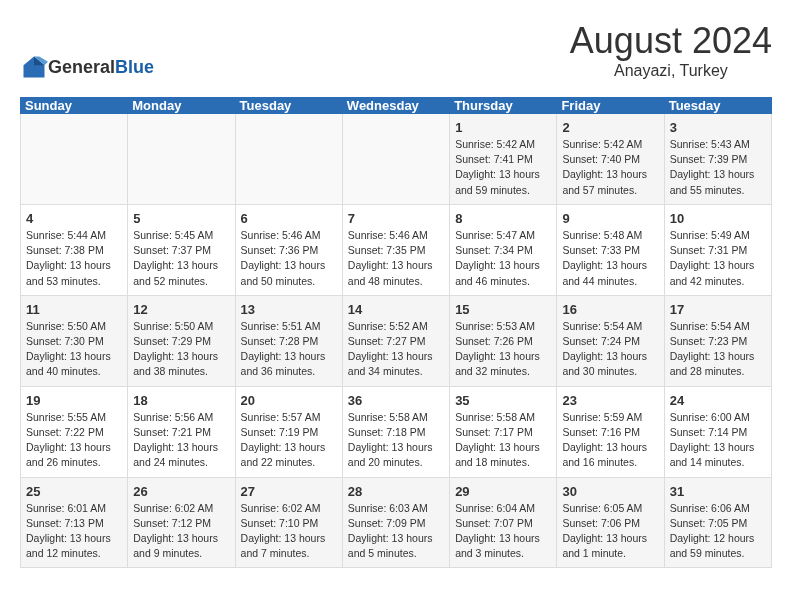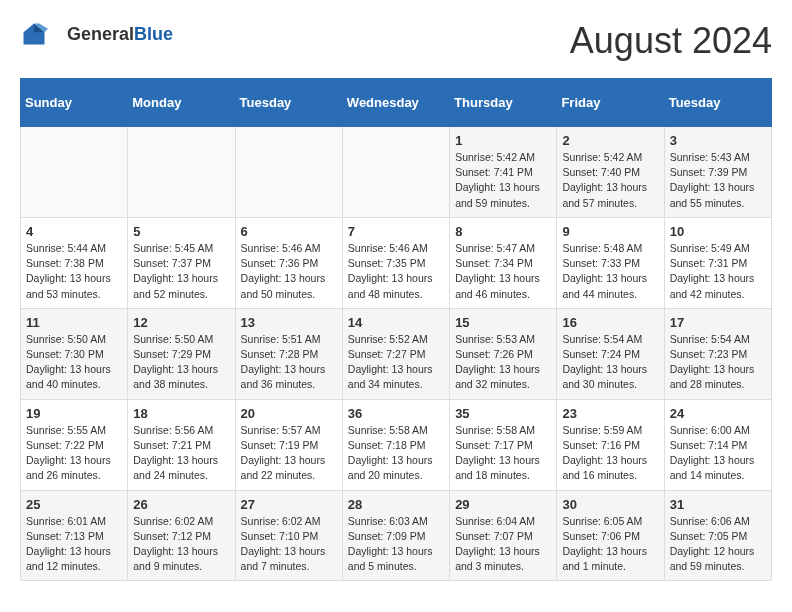--- a/index.html
+++ b/index.html
@@ -12,21 +12,22 @@
     }
     .header {
       display: flex;
       justify-content: space-between;
       align-items: flex-start;
       margin-bottom: 16px;
     }
     .logo {
       display: flex;
       align-items: center;
-      gap: 19px;
+      gap: 0;
+      margin-top: 33px;
     }
     .logo-text-general {
       font-size: 18px;
       font-weight: bold;
       color: #333;
     }
     .logo-text-blue {
       font-size: 18px;
       font-weight: bold;
       color: #1a5fa8;
@@ -52,21 +53,21 @@
       border-collapse: collapse;
       table-layout: fixed;
     }
     thead tr {
       background-color: #2a6db5;
     }
     thead th {
       color: #fff;
       font-size: 13px;
       font-weight: bold;
-      padding: 16px 4px;
+      padding: 0 4px;
       text-align: left;
       border: 1px solid #2a6db5;
     }
     tbody tr {
       background: #fff;
     }
     tbody tr:nth-child(odd) {
       background: #f5f5f5;
     }
     tbody td {
@@ -100,20 +101,21 @@
       <polygon points="16,4 28,14 28,28 4,28 4,14" fill="#2a6db5"></polygon>
       <polygon points="16,4 28,14 16,14" fill="#1a4f8a"></polygon>
       <polygon points="22,4 32,10 28,14 16,4" fill="#5b9bd5"></polygon>
     </svg>
     <div>
       <span class="logo-text-general">General</span><span class="logo-text-blue">Blue</span>
     </div>
   </div>
   <div class="title-block">
     <div class="month-year">August 2024</div>
+    <div class="location">Anayazi, Turkey</div>
   </div>
 </div>
 
 <table>
   <thead>
     <tr>
     <th>Sunday</th>
         <th>Monday</th>
         <th>Tuesday</th>
         <th>Wednesday</th>

